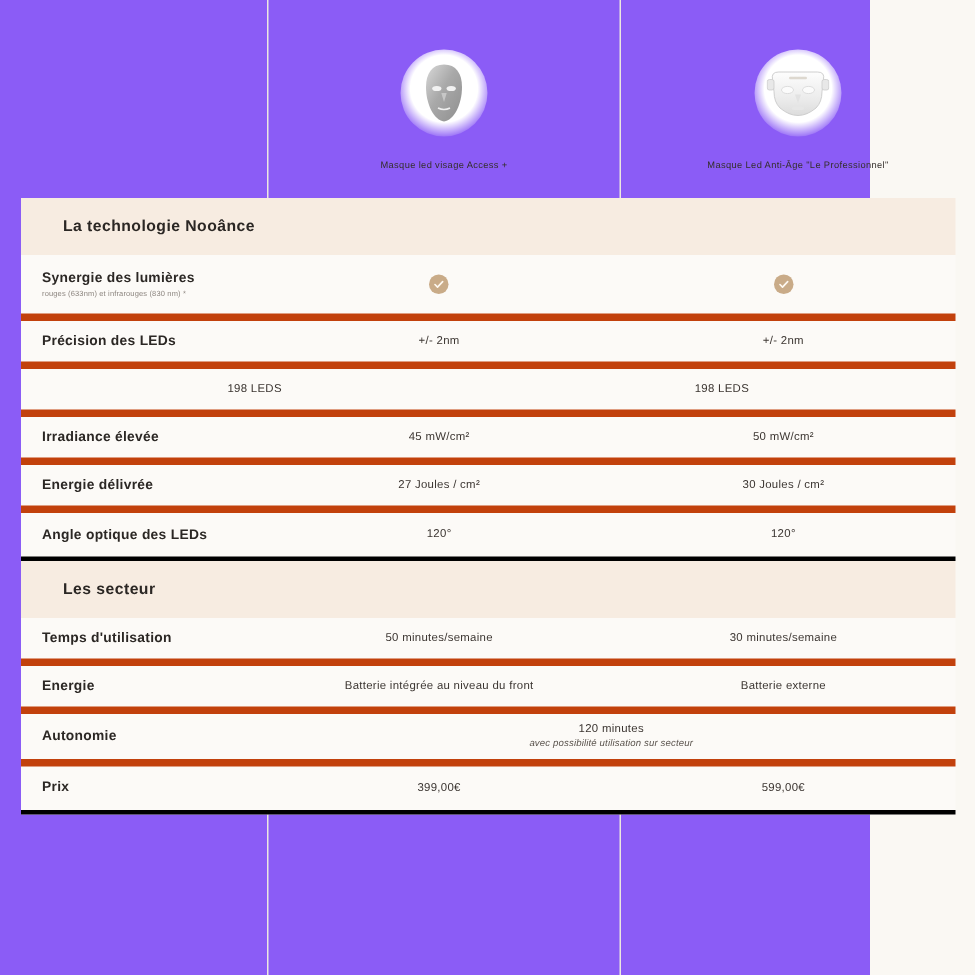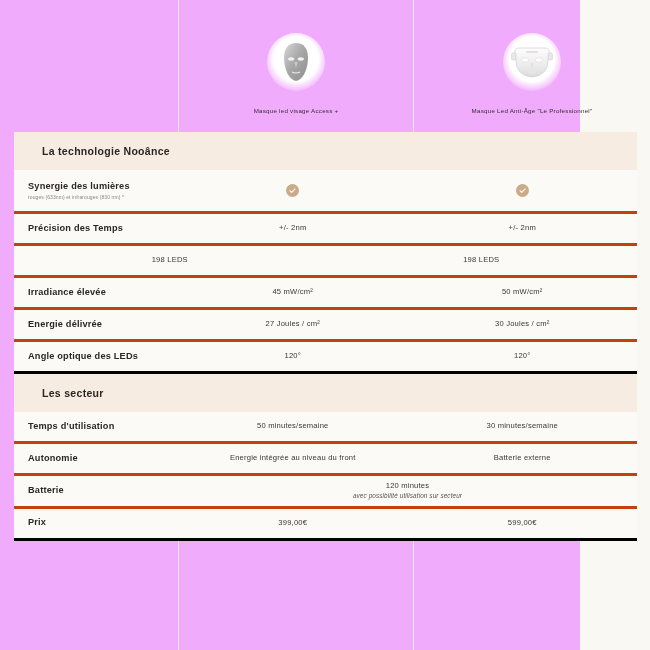--- a/index.html
+++ b/index.html
@@ -13,21 +13,21 @@
     background: #faf8f3;
     font-family: "Liberation Sans", sans-serif;
     color: #2b2724;
     -webkit-font-smoothing: antialiased;
   }
 
   .page {
     position: relative;
     width: 580px;
     height: 650px;
-    background: #f0abfc;
+    background: #8b5cf6;
   }
 
   
   .col-divider {
     position: absolute;
     top: 0;
     bottom: 0;
     width: 1px;
     background: #ece7e0;
     z-index: 0;
@@ -100,21 +100,21 @@
   
   .rows {
     margin-left: 14px;
     margin-right: 13px;
     background: #fcfaf7;
   }
   .row {
     display: flex;
     align-items: center;
     min-height: 32px;
-    border-bottom: 3px solid #c2410c;
+    border-bottom: 5px solid #c2410c;
     box-sizing: border-box;
   }
   .row:last-child { border-bottom: 3px solid #000000; }
 
   .cell-label {
     width: 164px;
     flex: 0 0 164px;
     padding-left: 14px;
     box-sizing: border-box;
   }
@@ -253,21 +253,21 @@
           <span class="check-badge">
             <svg width="9" height="9" viewBox="0 0 10 10" aria-hidden="true">
               <path d="M2.2 5.2 L4.1 7.1 L7.9 3.1" stroke="#fdf7ef" stroke-width="1.25" fill="none" stroke-linecap="round" stroke-linejoin="round"></path>
             </svg>
           </span>
         </div>
       </div>
 
       <div class="row">
         <div class="cell-label">
-          <span class="lab-main">Précision des Temps</span>
+          <span class="lab-main">Précision des LEDs</span>
         </div>
         <div class="cell-val">
           <span class="val-main">+/- 2nm</span>
         </div>
         <div class="cell-val">
           <span class="val-main">+/- 2nm</span>
         </div>
       </div>
 
       <div class="row">
@@ -330,33 +330,33 @@
         <div class="cell-val">
           <span class="val-main">50 minutes/semaine</span>
         </div>
         <div class="cell-val">
           <span class="val-main">30 minutes/semaine</span>
         </div>
       </div>
 
       <div class="row">
         <div class="cell-label">
+          <span class="lab-main">Energie</span>
+        </div>
+        <div class="cell-val">
+          <span class="val-main">Batterie intégrée au niveau du front</span>
+        </div>
+        <div class="cell-val">
+          <span class="val-main">Batterie externe</span>
+        </div>
+      </div>
+
+      <div class="row">
+        <div class="cell-label">
           <span class="lab-main">Autonomie</span>
-        </div>
-        <div class="cell-val">
-          <span class="val-main">Energie intégrée au niveau du front</span>
-        </div>
-        <div class="cell-val">
-          <span class="val-main">Batterie externe</span>
-        </div>
-      </div>
-
-      <div class="row">
-        <div class="cell-label">
-          <span class="lab-main">Batterie</span>
         </div>
         <div class="cell-val">
           <span class="val-main">120 minutes</span>
           <span class="val-sub">avec possibilité utilisation sur secteur</span>
         </div>
       </div>
 
       <div class="row">
         <div class="cell-label">
           <span class="lab-main">Prix</span>

